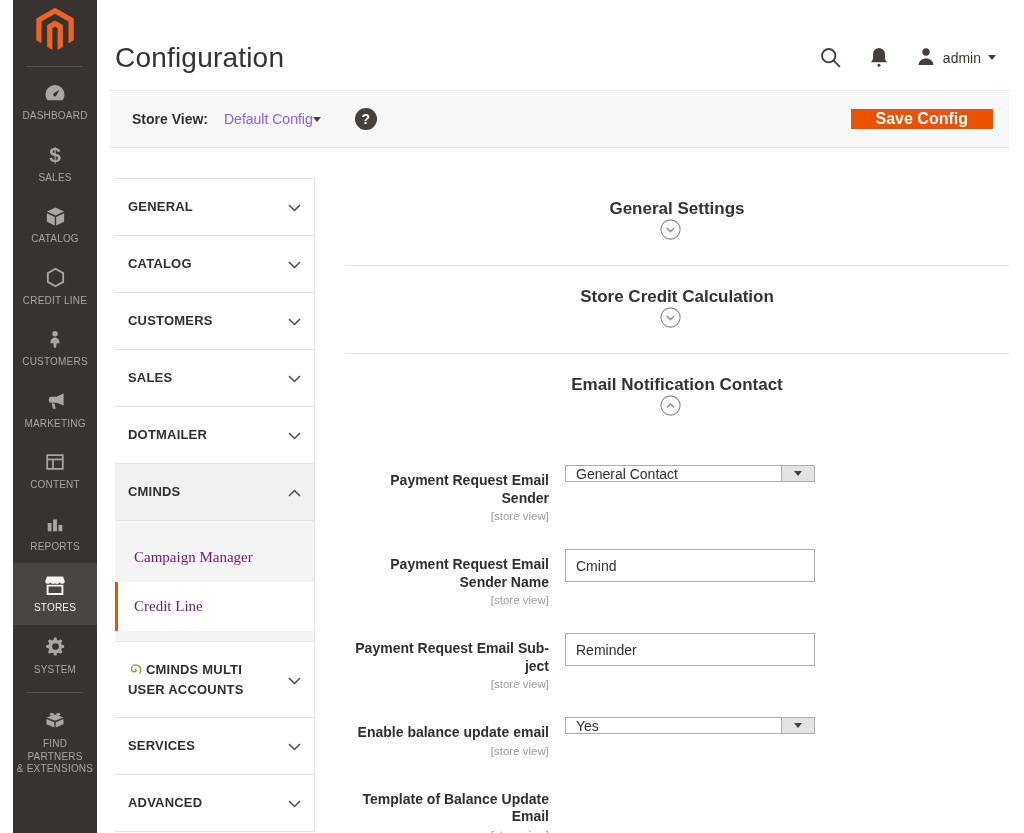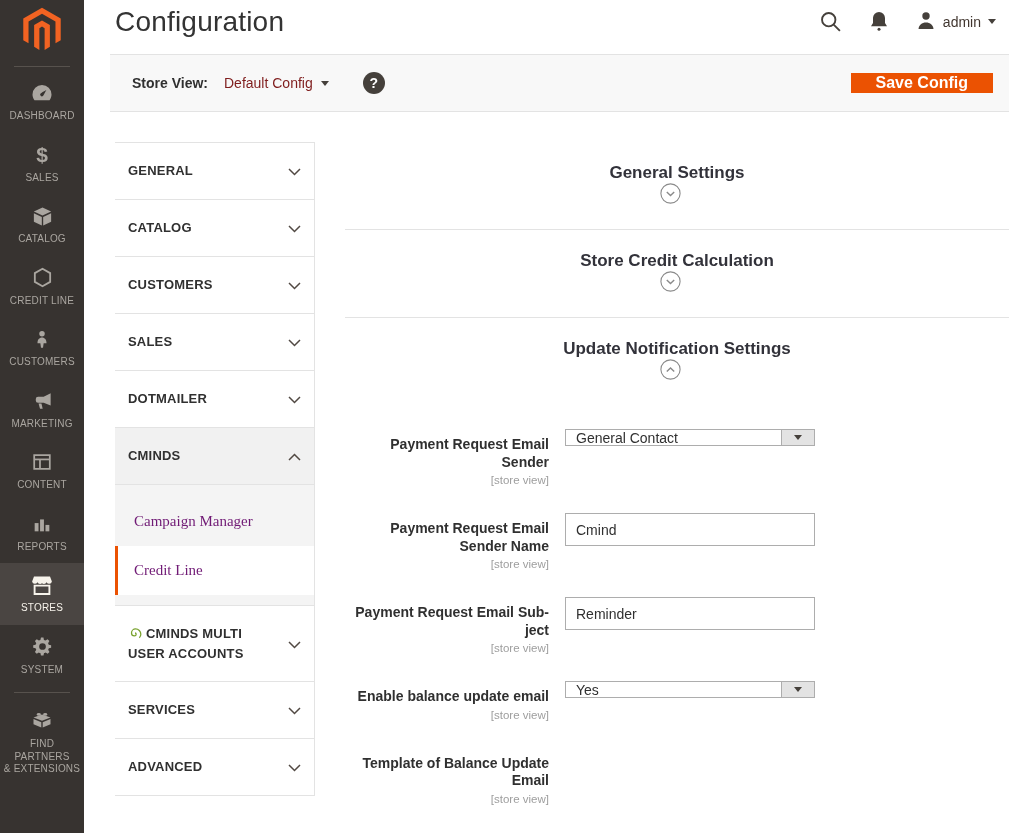--- a/index.html
+++ b/index.html
@@ -3,45 +3,45 @@
 <meta charset="utf-8">
 <style>
   * { box-sizing: border-box; }
   html,body { margin:0; padding:0; }
   body {
     width:1024px; height:833px; overflow:hidden; position:relative;
     font-family:"Liberation Sans", sans-serif; background:#fff; color:#303030;
   }
 
   
-  .sidebar { position:absolute; left:0; top:0; bottom:0; width:84px; background:#373330; z-index:5; }
+  .sidebar { position:absolute; left:13px; top:0; bottom:0; width:84px; background:#373330; z-index:5; }
   .logo-wrap { height:66px; display:flex; align-items:center; justify-content:center; cursor:pointer; }
   .logo-sep { border-top:1px solid #57524d; margin:0 14px 4px; }
   .side-item { display:flex; flex-direction:column; align-items:center; justify-content:center;
     padding:9px 2px 10px; color:#aaa6a0; cursor:pointer; }
   .side-item.active { background:#4a4542; color:#f7f3eb; }
   .side-item .ic { height:26px; display:flex; align-items:center; justify-content:center; margin-bottom:4px; }
   .side-item .lbl { font-size:10px; line-height:1.25; text-align:center; white-space:pre-line; letter-spacing:.2px; }
   .icon-txt { font-size:21px; font-weight:700; line-height:24px; }
   .side-sep { border-top:1px solid #57524d; margin:6px 14px; }
 
   
   .main { margin-left:84px; }
-  .page-header { display:flex; justify-content:space-between; align-items:flex-start; padding:4px 28px 16px 31px; }
+  .page-header { display:flex; justify-content:space-between; align-items:flex-start; padding:4px 28px 16px 31px;margin-top:36px; }
   .page-title { font-size:28px; font-weight:400; color:#333; margin:2px 0 0; letter-spacing:.2px; }
   .header-actions { display:flex; align-items:flex-start; gap:27px; padding-top:6px; }
   .hicon { cursor:pointer; display:flex; align-items:center; }
   .admin-chip { display:flex; align-items:center; gap:7px; cursor:pointer; font-size:14px; color:#41362f; }
   .caret { width:0; height:0; border-left:4px solid transparent; border-right:4px solid transparent; border-top:5px solid #45403b; }
 
   
   .page-actions { margin:0 15px 0 26px; background:#f8f8f8; border-top:1px solid #e3e3e3; border-bottom:1px solid #e3e3e3;
     display:flex; align-items:center; padding:17px 16px; }
   .sv-label { font-weight:700; font-size:14px; color:#303030; margin-left:6px; }
-  .sv-value { margin-left:16px; font-size:14px; color:#7f1d1d; display:flex; align-items:center; gap:8px; cursor:pointer; }
+  .sv-value { margin-left:16px; font-size:14px; color:#8b5cf6; display:flex; align-items:center; cursor:pointer; }
   .help-btn { width:22px; height:22px; border-radius:50%; background:#45403b; color:#fff; font-weight:700; font-size:14px;
     display:flex; align-items:center; justify-content:center; margin-left:34px; cursor:pointer; }
   .save-btn { margin-left:auto; background:#eb5202; border:1px solid #eb5202; color:#fff; font-weight:700; font-size:16px;
     padding:0 24px; cursor:pointer; font-family:"Liberation Sans", sans-serif; }
 
   
   .config-wrap { display:flex; align-items:flex-start; margin:30px 15px 40px 31px;justify-content:flex-end; }
   .config-nav { width:200px; flex:none; border-top:1px solid #e3e3e3; border-right:1px solid #e3e3e3; background:#fff; }
   .nav-item { display:flex; justify-content:space-between; align-items:center; gap:8px;
     padding:19px 13px; border-bottom:1px solid #e3e3e3; cursor:pointer; }
@@ -320,21 +320,21 @@
         <span class="section-title">Store Credit Calculation</span>
         <span class="roundchev">
           <svg width="21" height="21" viewBox="0 0 21 21">
               <circle cx="10.5" cy="10.5" r="9.6" fill="none" stroke="#8a8a8a" stroke-width="1.1"></circle>
               <path d="M6.8 8.9l3.7 3.6 3.7-3.6" fill="none" stroke="#8a8a8a" stroke-width="1.4"></path>
             </svg>
         </span>
       </div>
 
       <div class="section-head">
-        <span class="section-title">Update Notification Settings</span>
+        <span class="section-title">Email Notification Contact</span>
         <span class="roundchev">
           <svg width="21" height="21" viewBox="0 0 21 21">
               <circle cx="10.5" cy="10.5" r="9.6" fill="none" stroke="#8a8a8a" stroke-width="1.1"></circle>
               <path d="M6.8 12.5l3.7-3.6 3.7 3.6" fill="none" stroke="#8a8a8a" stroke-width="1.4"></path>
             </svg>
         </span>
       </div>
 
       <div class="form-area">
 

